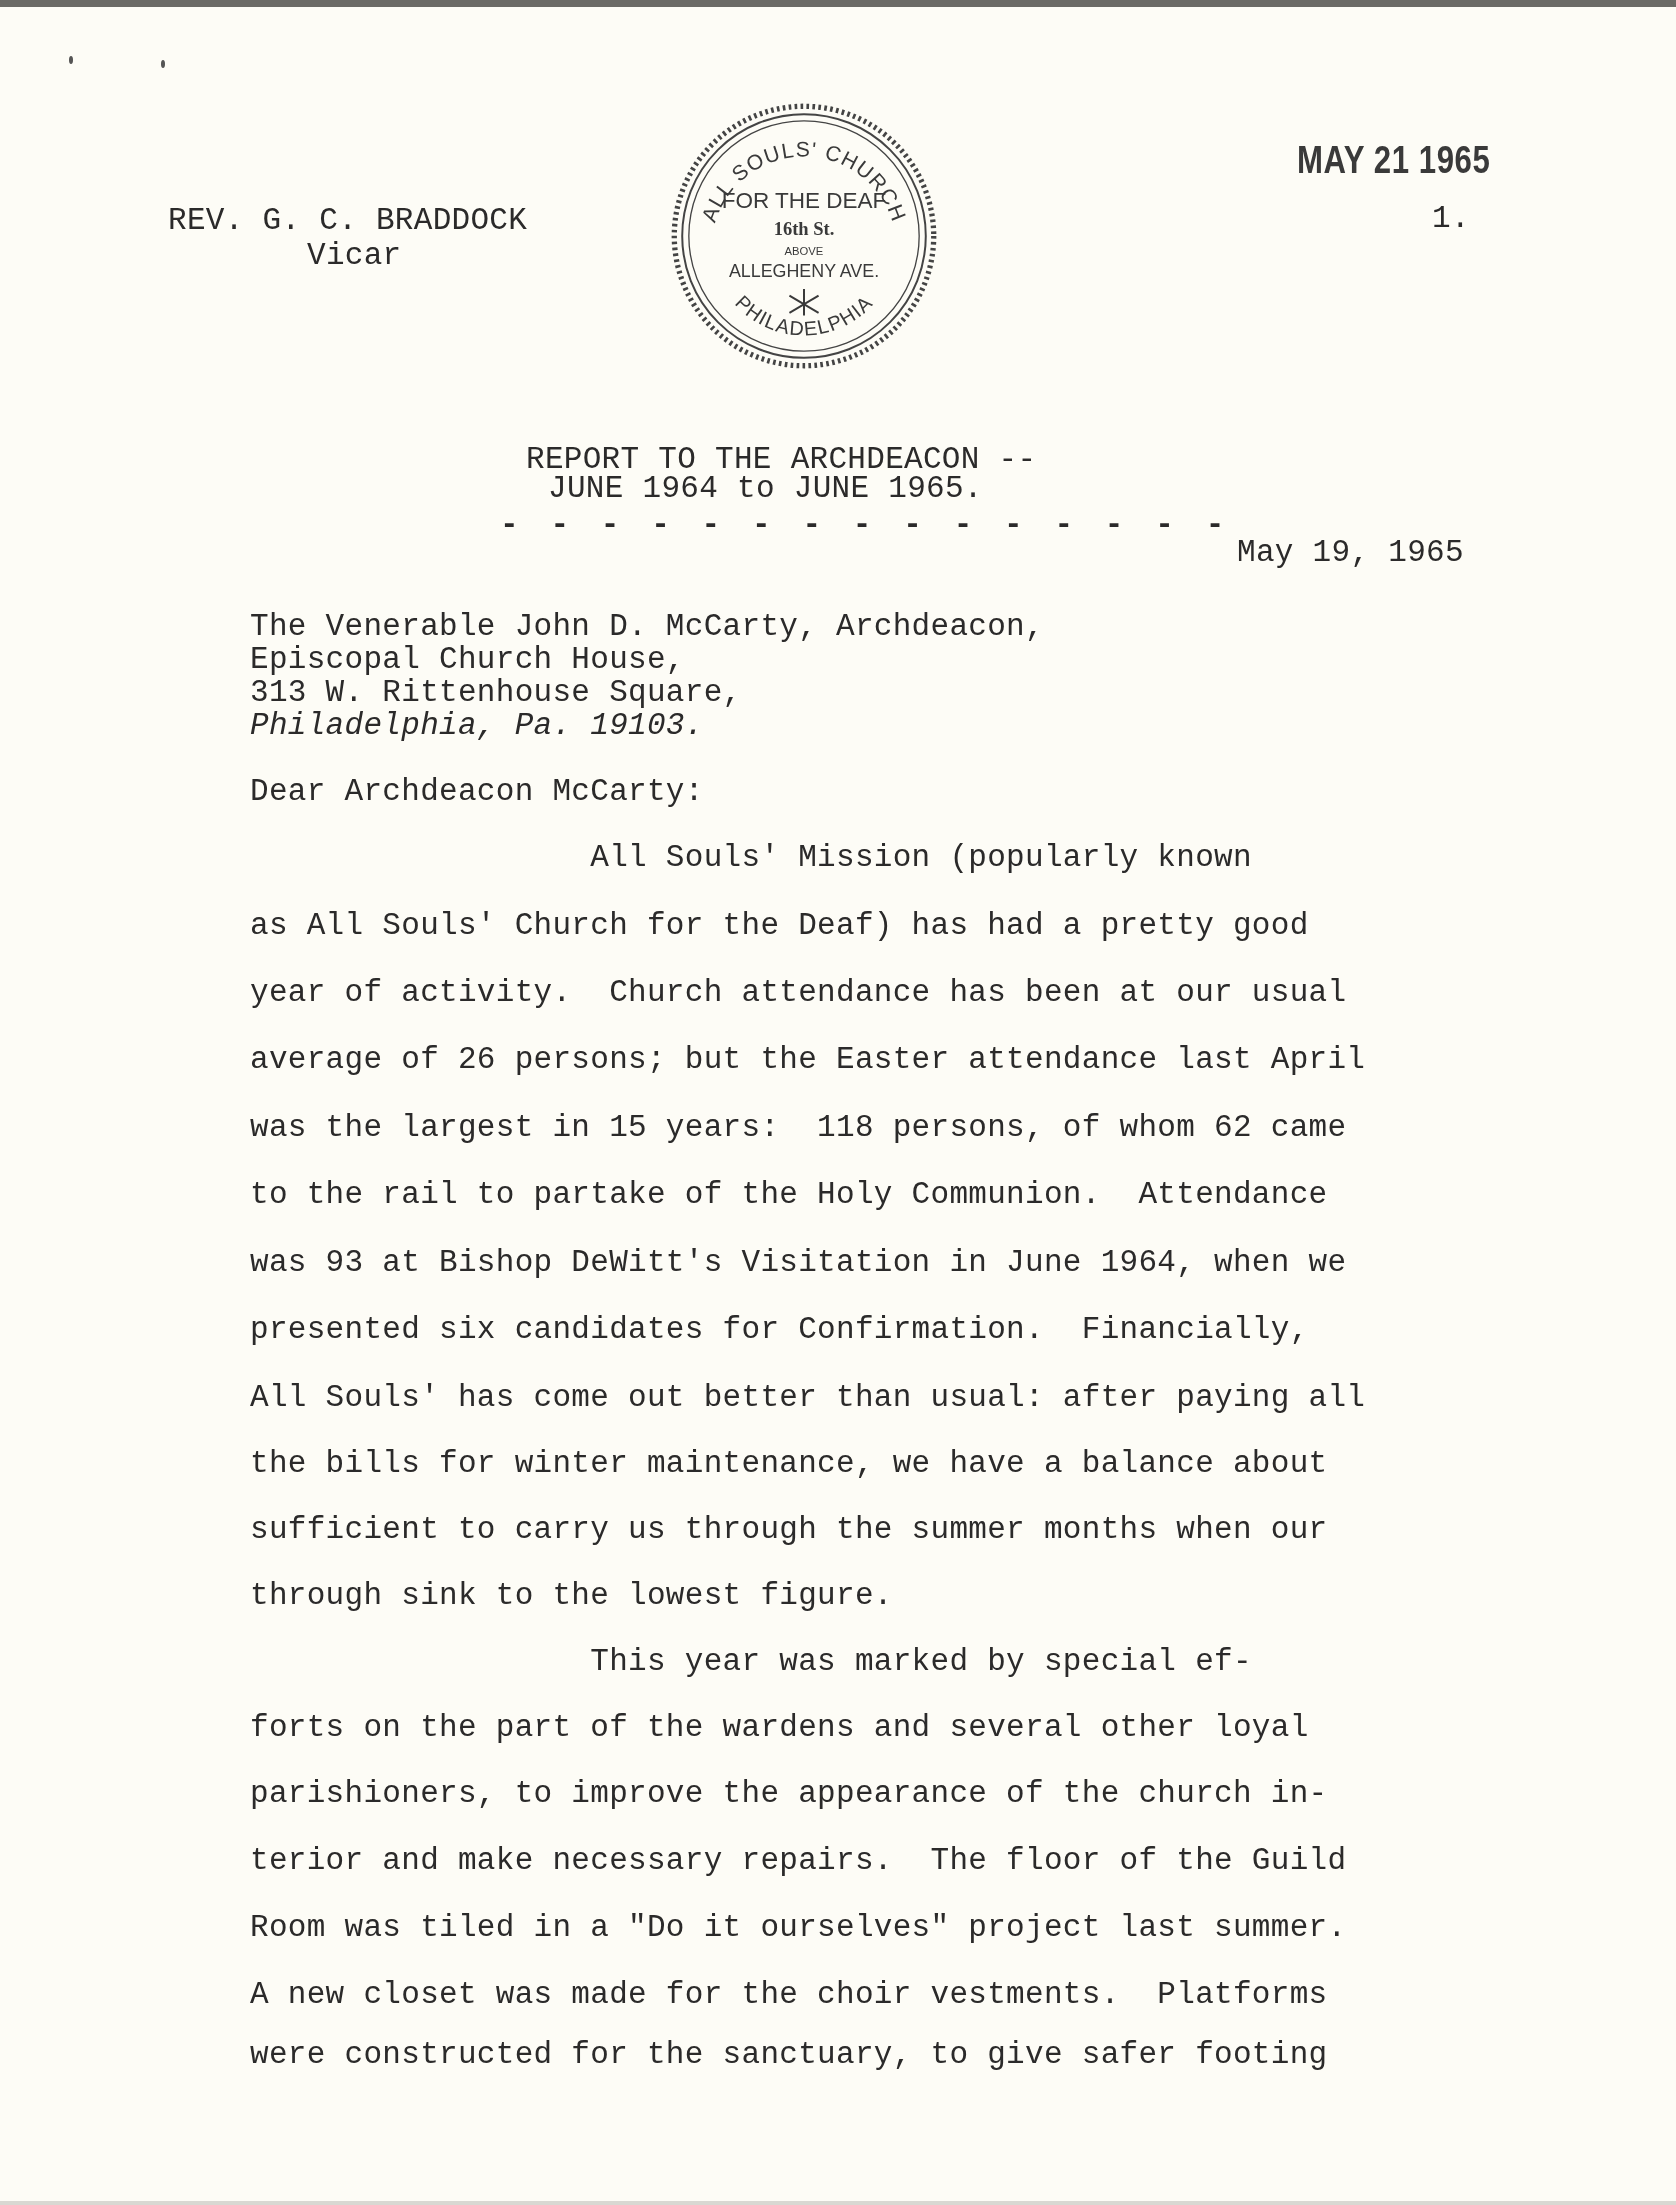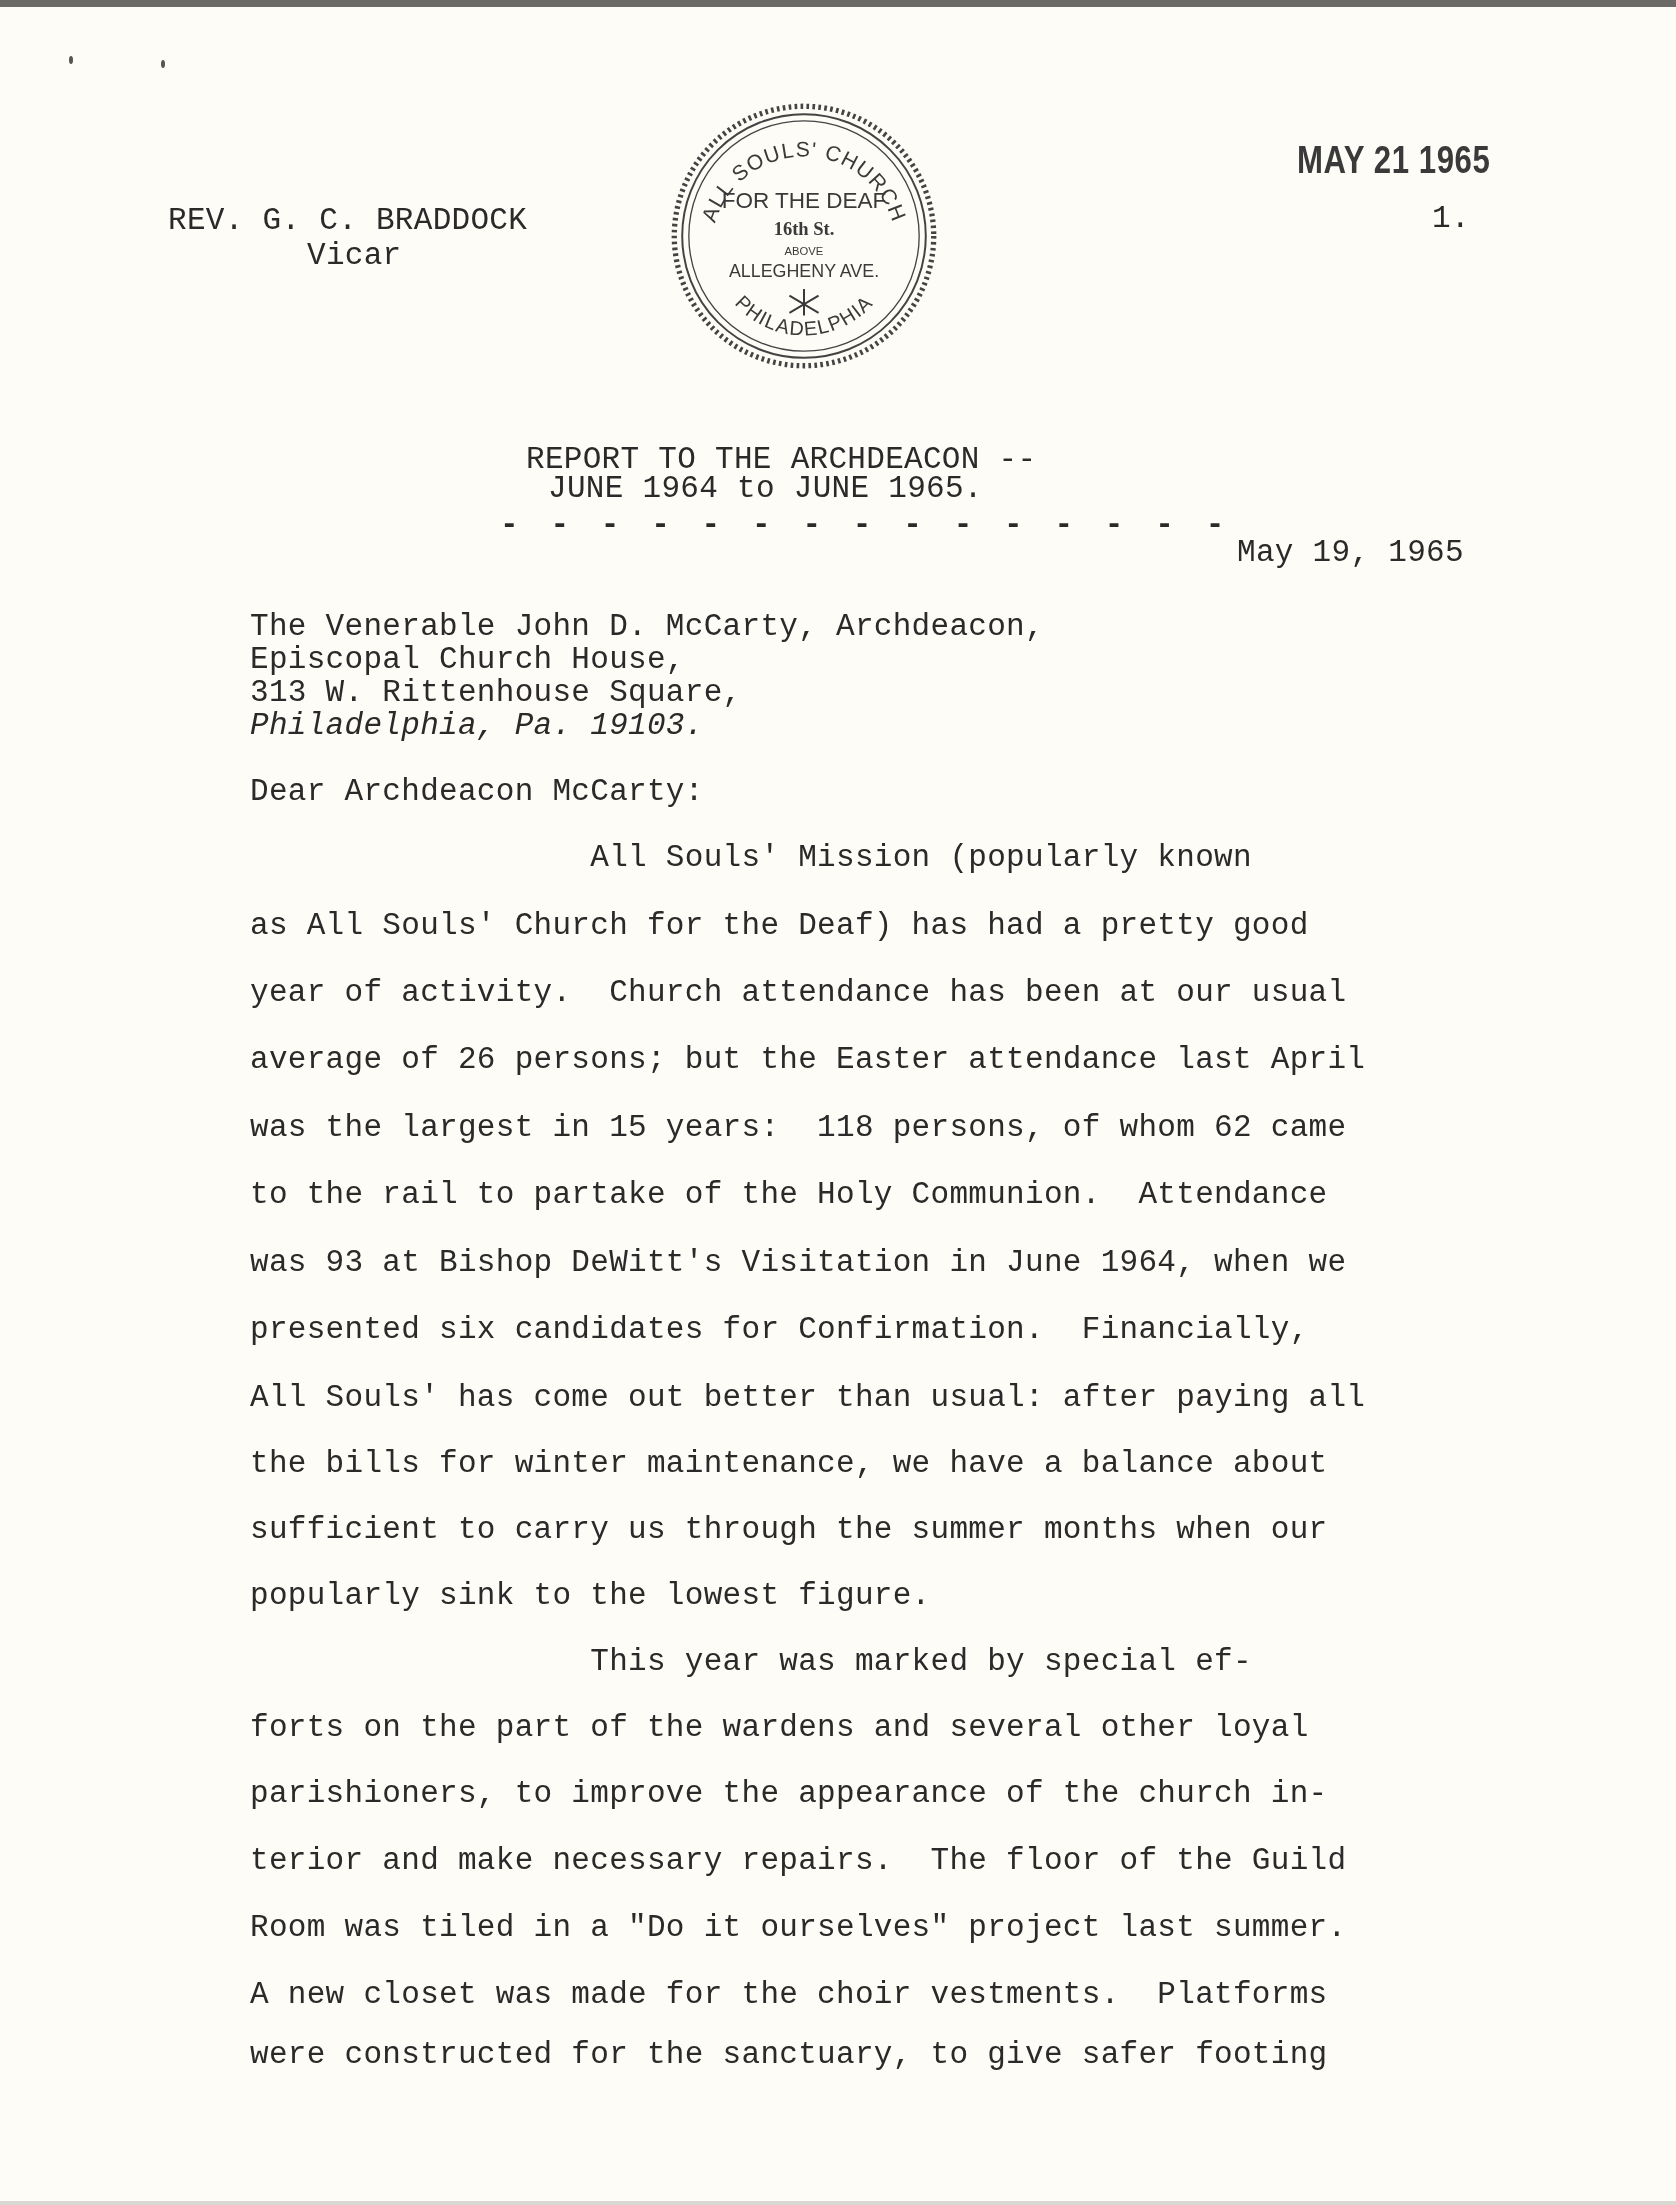--- a/index.html
+++ b/index.html
@@ -82,21 +82,21 @@
 <div class="t body" style="top:909px;">as All Souls' Church for the Deaf) has had a pretty good</div>
 <div class="t body" style="top:976px;">year of activity.  Church attendance has been at our usual</div>
 <div class="t body" style="top:1043px;">average of 26 persons; but the Easter attendance last April</div>
 <div class="t body" style="top:1111px;">was the largest in 15 years:  118 persons, of whom 62 came</div>
 <div class="t body" style="top:1178px;">to the rail to partake of the Holy Communion.  Attendance</div>
 <div class="t body" style="top:1246px;">was 93 at Bishop DeWitt's Visitation in June 1964, when we</div>
 <div class="t body" style="top:1313px;">presented six candidates for Confirmation.  Financially,</div>
 <div class="t body" style="top:1381px;">All Souls' has come out better than usual: after paying all</div>
 <div class="t body" style="top:1447px;">the bills for winter maintenance, we have a balance about</div>
 <div class="t body" style="top:1513px;">sufficient to carry us through the summer months when our</div>
-<div class="t body" style="top:1579px;">popularly sink to the lowest figure.</div>
+<div class="t body" style="top:1579px;">through sink to the lowest figure.</div>
 <div class="t body" style="top:1645px;">                  This year was marked by special ef-</div>
 <div class="t body" style="top:1711px;">forts on the part of the wardens and several other loyal</div>
 <div class="t body" style="top:1777px;">parishioners, to improve the appearance of the church in-</div>
 <div class="t body" style="top:1844px;text-align:right;">terior and make necessary repairs.  The floor of the Guild</div>
 <div class="t body" style="top:1911px;">Room was tiled in a "Do it ourselves" project last summer.</div>
 <div class="t body" style="top:1978px;">A new closet was made for the choir vestments.  Platforms</div>
 <div class="t body" style="top:2038px;">were constructed for the sanctuary, to give safer footing</div>
 
 <div class="bottomedge"></div>
 

